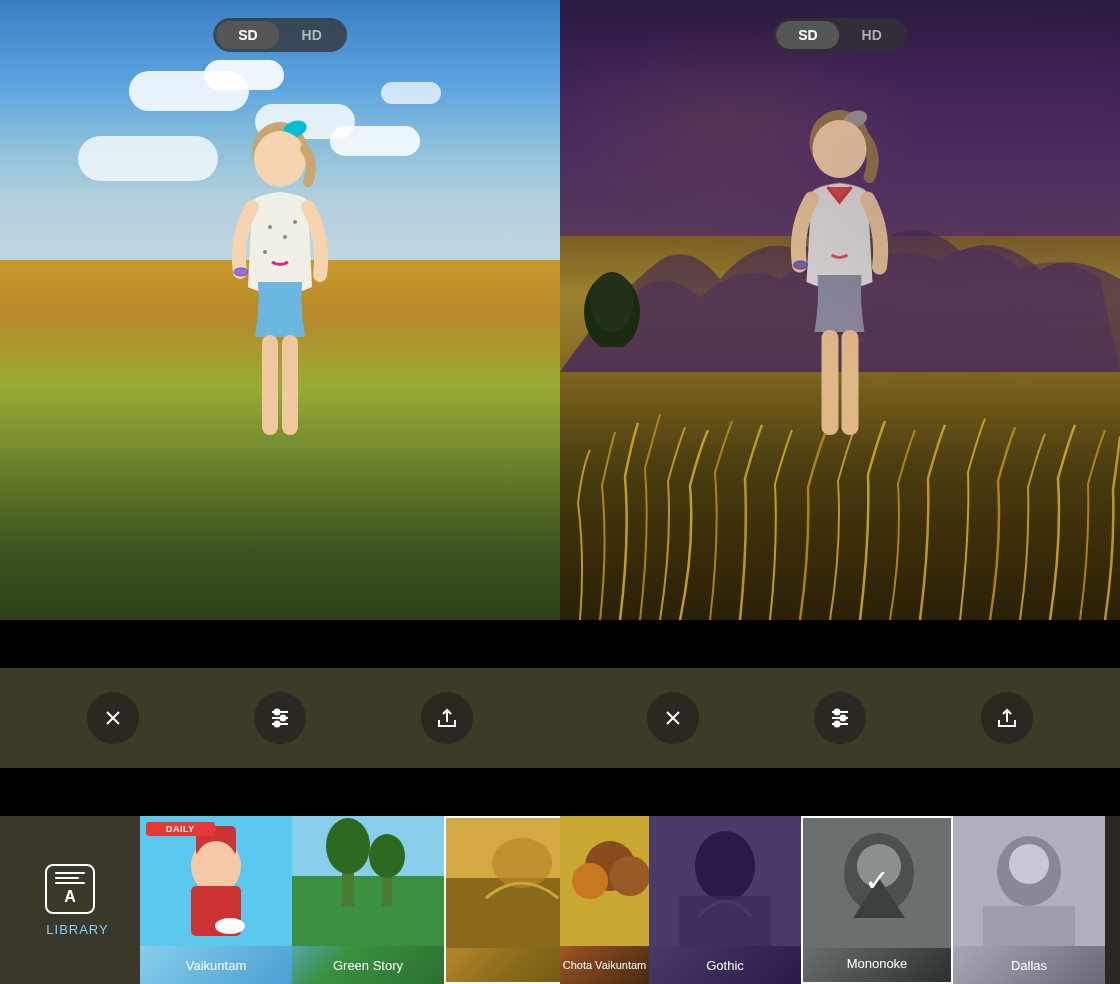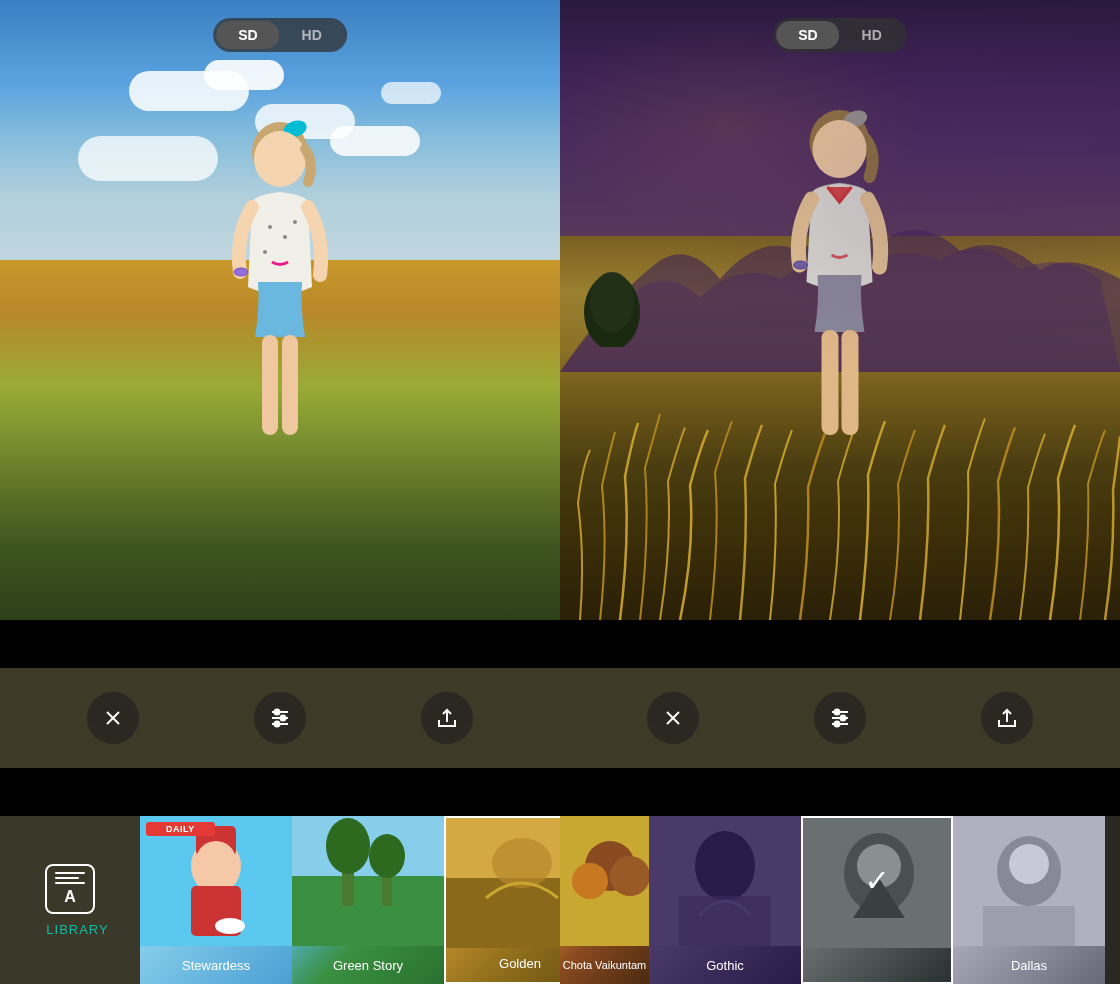--- a/index.html
+++ b/index.html
@@ -254,21 +254,21 @@
       height: 2px;
       background: white;
       border-radius: 1px;
     }
 
     .lib-line:nth-child(1) { width: 100%; }
     .lib-line:nth-child(2) { width: 80%; }
     .lib-line:nth-child(3) { width: 100%; }
 
     .library-label {
-      color: #14b8a6;
+      color: #7dd3fc;
       font-size: 13px;
       font-weight: 500;
       letter-spacing: 1px;
       margin-left: 15px;
     }
 
     
     .style-thumb {
       width: 152px;
       height: 168px;
@@ -463,21 +463,21 @@
       <div class="style-thumb thumb-stewardess">
         <svg width="152" height="130" viewBox="0 0 152 130">
           <rect width="152" height="130" fill="#5bc8f0"></rect>
           <ellipse cx="76" cy="50" rx="25" ry="28" fill="#f5c8a8"></ellipse>
           <rect x="51" y="70" width="50" height="50" rx="5" fill="#cc3333"></rect>
           <rect x="56" y="10" width="40" height="30" rx="5" fill="#cc3333"></rect>
           <circle cx="76" cy="45" r="20" fill="#f5c8a8"></circle>
           <ellipse cx="90" cy="110" rx="15" ry="8" fill="#fff"></ellipse>
         </svg>
         <div class="daily-badge">DAILY</div>
-        <div class="style-thumb-label">Stewardess</div>
+        <div class="style-thumb-label">Vaikuntam</div>
       </div>
     </div>
 
     <div class="style-item">
       <div class="style-thumb thumb-green-story">
         <svg width="152" height="130" viewBox="0 0 152 130">
           <rect width="152" height="130" fill="#87ceeb"></rect>
           <rect y="60" width="152" height="70" fill="#3a9040"></rect>
           <rect x="50" y="30" width="12" height="60" fill="#4a7a30"></rect>
           <ellipse cx="56" cy="30" rx="22" ry="28" fill="#2d6a20"></ellipse>
@@ -489,21 +489,20 @@
     </div>
 
     <div class="style-item">
       <div class="style-thumb thumb-golden style-thumb-selected">
         <svg width="152" height="130" viewBox="0 0 152 130">
           <rect width="152" height="130" fill="#d4a843"></rect>
           <rect y="60" width="152" height="70" fill="#8a6a1a"></rect>
           <ellipse cx="76" cy="45" rx="30" ry="25" fill="#b8882a" opacity="0.7"></ellipse>
           <path d="M40,80 Q76,50 112,80" stroke="#c8a830" stroke-width="3" fill="none"></path>
         </svg>
-        <div class="style-thumb-label">Golden</div>
       </div>
     </div>
   </div>
 </div>
 
 <div class="panel panel-right">
 
   <div class="image-area">
 
     <div class="right-bg"></div>
@@ -639,20 +638,21 @@
     <div class="style-item">
       <div class="style-thumb thumb-mononoke style-thumb-selected">
         <svg width="152" height="130" viewBox="0 0 152 130">
           <rect width="152" height="130" fill="#6a7070"></rect>
           <ellipse cx="76" cy="55" rx="35" ry="40" fill="#4a5050"></ellipse>
           <circle cx="76" cy="48" r="22" fill="#8a9090"></circle>
           <path d="M50,100 L76,60 L102,100" fill="#3a4040"></path>
         </svg>
         
         <div style="position:absolute;top:38%;left:50%;transform:translate(-50%,-50%);color:white;font-size:30px;font-weight:300;">✓</div>
+        <div class="style-thumb-label">Mononoke</div>
       </div>
     </div>
 
     <div class="style-item">
       <div class="style-thumb thumb-dallas">
         <svg width="152" height="130" viewBox="0 0 152 130">
           <rect width="152" height="130" fill="#b0b0c0"></rect>
           <ellipse cx="76" cy="55" rx="32" ry="35" fill="#888898"></ellipse>
           <circle cx="76" cy="48" r="20" fill="#c8c8d8"></circle>
           <rect x="30" y="90" width="92" height="40" fill="#9898a8" opacity="0.8"></rect>

